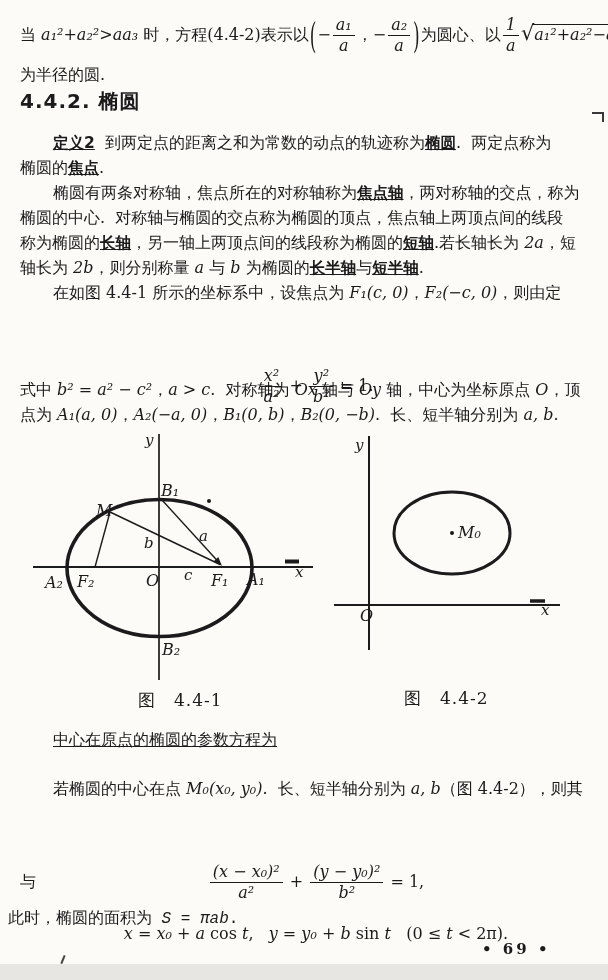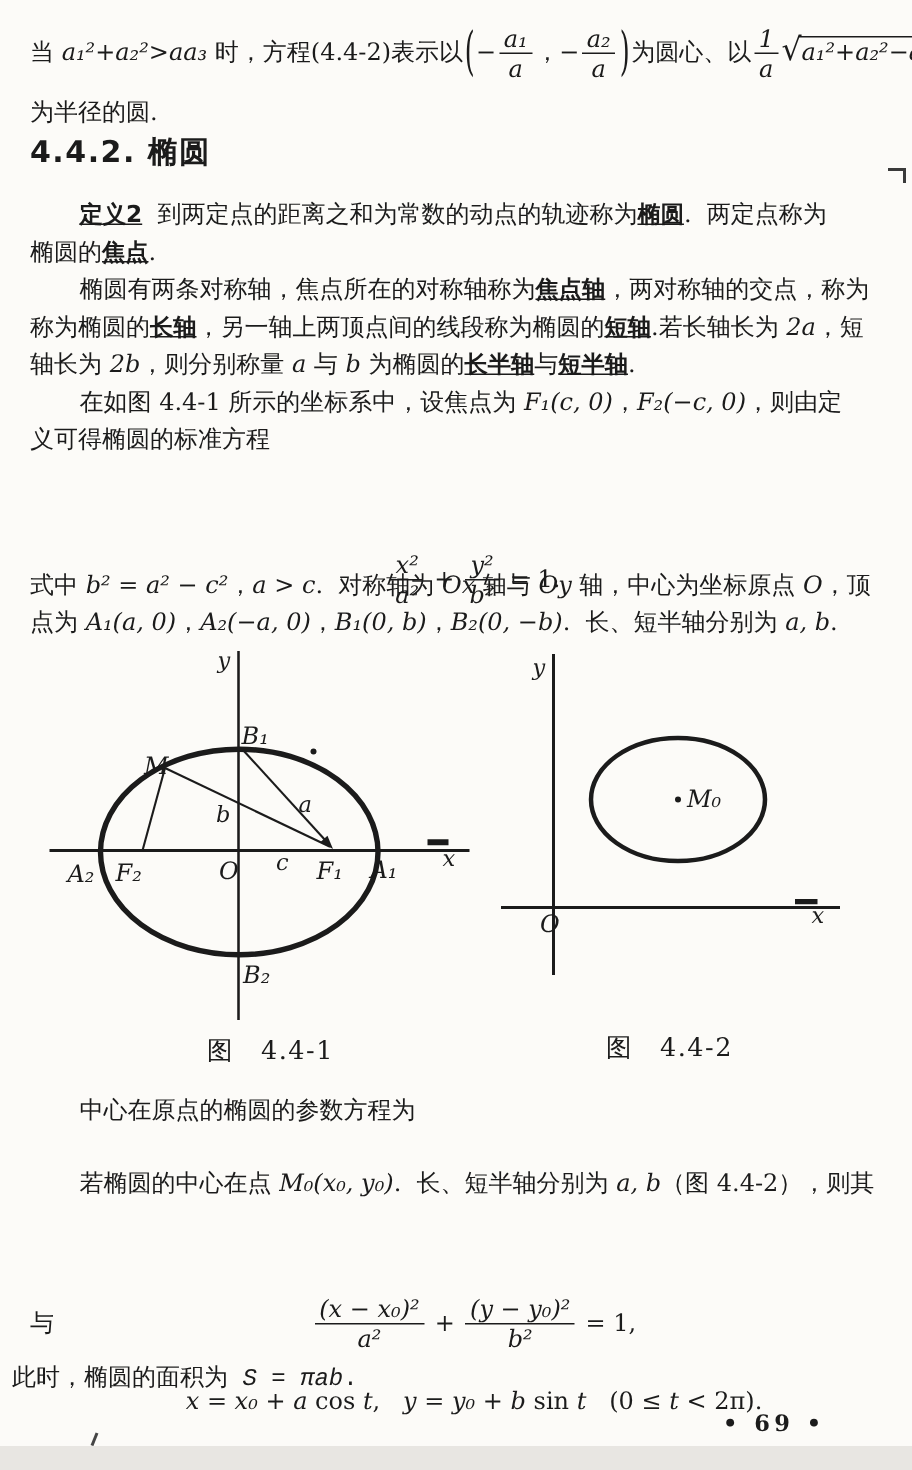--- a/index.html
+++ b/index.html
@@ -43,24 +43,24 @@
 
   <div class="rich abs introline"><span>当 </span><span class="m">a₁²+a₂²&gt;aa₃</span><span> 时，方程(4.4-2)表示以</span><span class="bp">(</span><span>−</span><span class="frac"><span class="fnum m">a₁</span><span class="fden m">a</span></span><span>，−</span><span class="frac"><span class="fnum m">a₂</span><span class="fden m">a</span></span><span class="bp">)</span><span>为圆心、以</span><span class="frac"><span class="fnum m">1</span><span class="fden m">a</span></span><span class="sqrt"><span class="sqrt-sign">√</span><span class="sqrt-bar m">a₁²+a₂²−aa₃</span></span></div>
   <div class="tline abs" style="left:20px;top:62px;"><span>为半径的圆.</span></div>
 
   <h2 class="heading">4.4.2. 椭圆</h2>
 
   <div class="paras abs" style="left:20px;top:130px;">
       <div class="tline ind"><span class="bseg">定义2</span><span>  到两定点的距离之和为常数的动点的轨迹称为</span><span class="bseg">椭圆</span><span>.  两定点称为</span></div>
       <div class="tline"><span>椭圆的</span><span class="bseg">焦点</span><span>.</span></div>
       <div class="tline ind"><span>椭圆有两条对称轴，焦点所在的对称轴称为</span><span class="bseg">焦点轴</span><span>，两对称轴的交点，称为</span></div>
+      <div class="tline"><span>椭圆的中心.  对称轴与椭圆的交点称为椭圆的顶点，焦点轴上两顶点间的线段</span></div>
       <div class="tline"><span>称为椭圆的</span><span class="bseg">长轴</span><span>，另一轴上两顶点间的线段称为椭圆的</span><span class="bseg">短轴</span><span>.若长轴长为 </span><span class="m">2a</span><span>，短</span></div>
       <div class="tline"><span>轴长为 </span><span class="m">2b</span><span>，则分别称量 </span><span class="m">a</span><span> 与 </span><span class="m">b</span><span> 为椭圆的</span><span class="bseg">长半轴</span><span>与</span><span class="bseg">短半轴</span><span>.</span></div>
       <div class="tline ind"><span>在如图 4.4-1 所示的坐标系中，设焦点为 </span><span class="m">F₁(c, 0)</span><span>，</span><span class="m">F₂(−c, 0)</span><span>，则由定</span></div>
-      <div class="tline"><span>义可得椭圆的标准方程</span></div>
     </div>
 
   <div class="eq eq-tall" style="top:326px;"><span class="frac"><span class="fnum m">x²</span><span class="fden m">a²</span></span><span> + </span><span class="frac"><span class="fnum m">y²</span><span class="fden m">b²</span></span><span> = 1.</span></div>
 
   <div class="paras abs" style="left:20px;top:377px;">
       <div class="tline"><span>式中 </span><span class="m">b² = a² − c²</span><span>，</span><span class="m">a &gt; c</span><span>.  对称轴为 </span><span class="m">Ox</span><span> 轴与 </span><span class="m">Oy</span><span> 轴，中心为坐标原点 </span><span class="m">O</span><span>，顶</span></div>
       <div class="tline"><span>点为 </span><span class="m">A₁(a, 0)</span><span>，</span><span class="m">A₂(−a, 0)</span><span>，</span><span class="m">B₁(0, b)</span><span>，</span><span class="m">B₂(0, −b)</span><span>.  长、短半轴分别为 </span><span class="m">a, b</span><span>.</span></div>
     </div>
 
   <svg class="abs" style="left:15px;top:430px;" width="315" height="255" viewBox="0 0 315 255">
@@ -96,21 +96,21 @@
     <circle cx="120" cy="101" r="2" fill="#1b1b1b"></circle>
     <text x="23" y="18">y</text>
     <text x="209" y="183">x</text>
     <text x="28" y="189" class="lbl-big">O</text>
     <text x="126" y="106" class="lbl-big">M₀</text>
   </svg>
 
   <div class="caption" style="left:138px;top:689px;">图　4.4-1</div>
   <div class="caption" style="left:404px;top:687px;">图　4.4-2</div>
 
-  <div class="paras abs" style="left:20px;top:727px;">
+  <div class="paras abs" style="left:20px;top:727px;text-decoration:underline;">
       <div class="tline ind"><span>中心在原点的椭圆的参数方程为</span></div>
     </div>
 
 
   <div class="paras abs" style="left:20px;top:776px;">
       <div class="tline ind"><span>若椭圆的中心在点 </span><span class="m">M₀(x₀, y₀)</span><span>.  长、短半轴分别为 </span><span class="m">a, b</span><span>（图 4.4-2），则其</span></div>
     </div>
 
   <div class="eq eq-tall" style="top:822px;"><span class="frac"><span class="fnum m">(x − x₀)²</span><span class="fden m">a²</span></span><span> + </span><span class="frac"><span class="fnum m">(y − y₀)²</span><span class="fden m">b²</span></span><span> = 1,</span></div>
 

